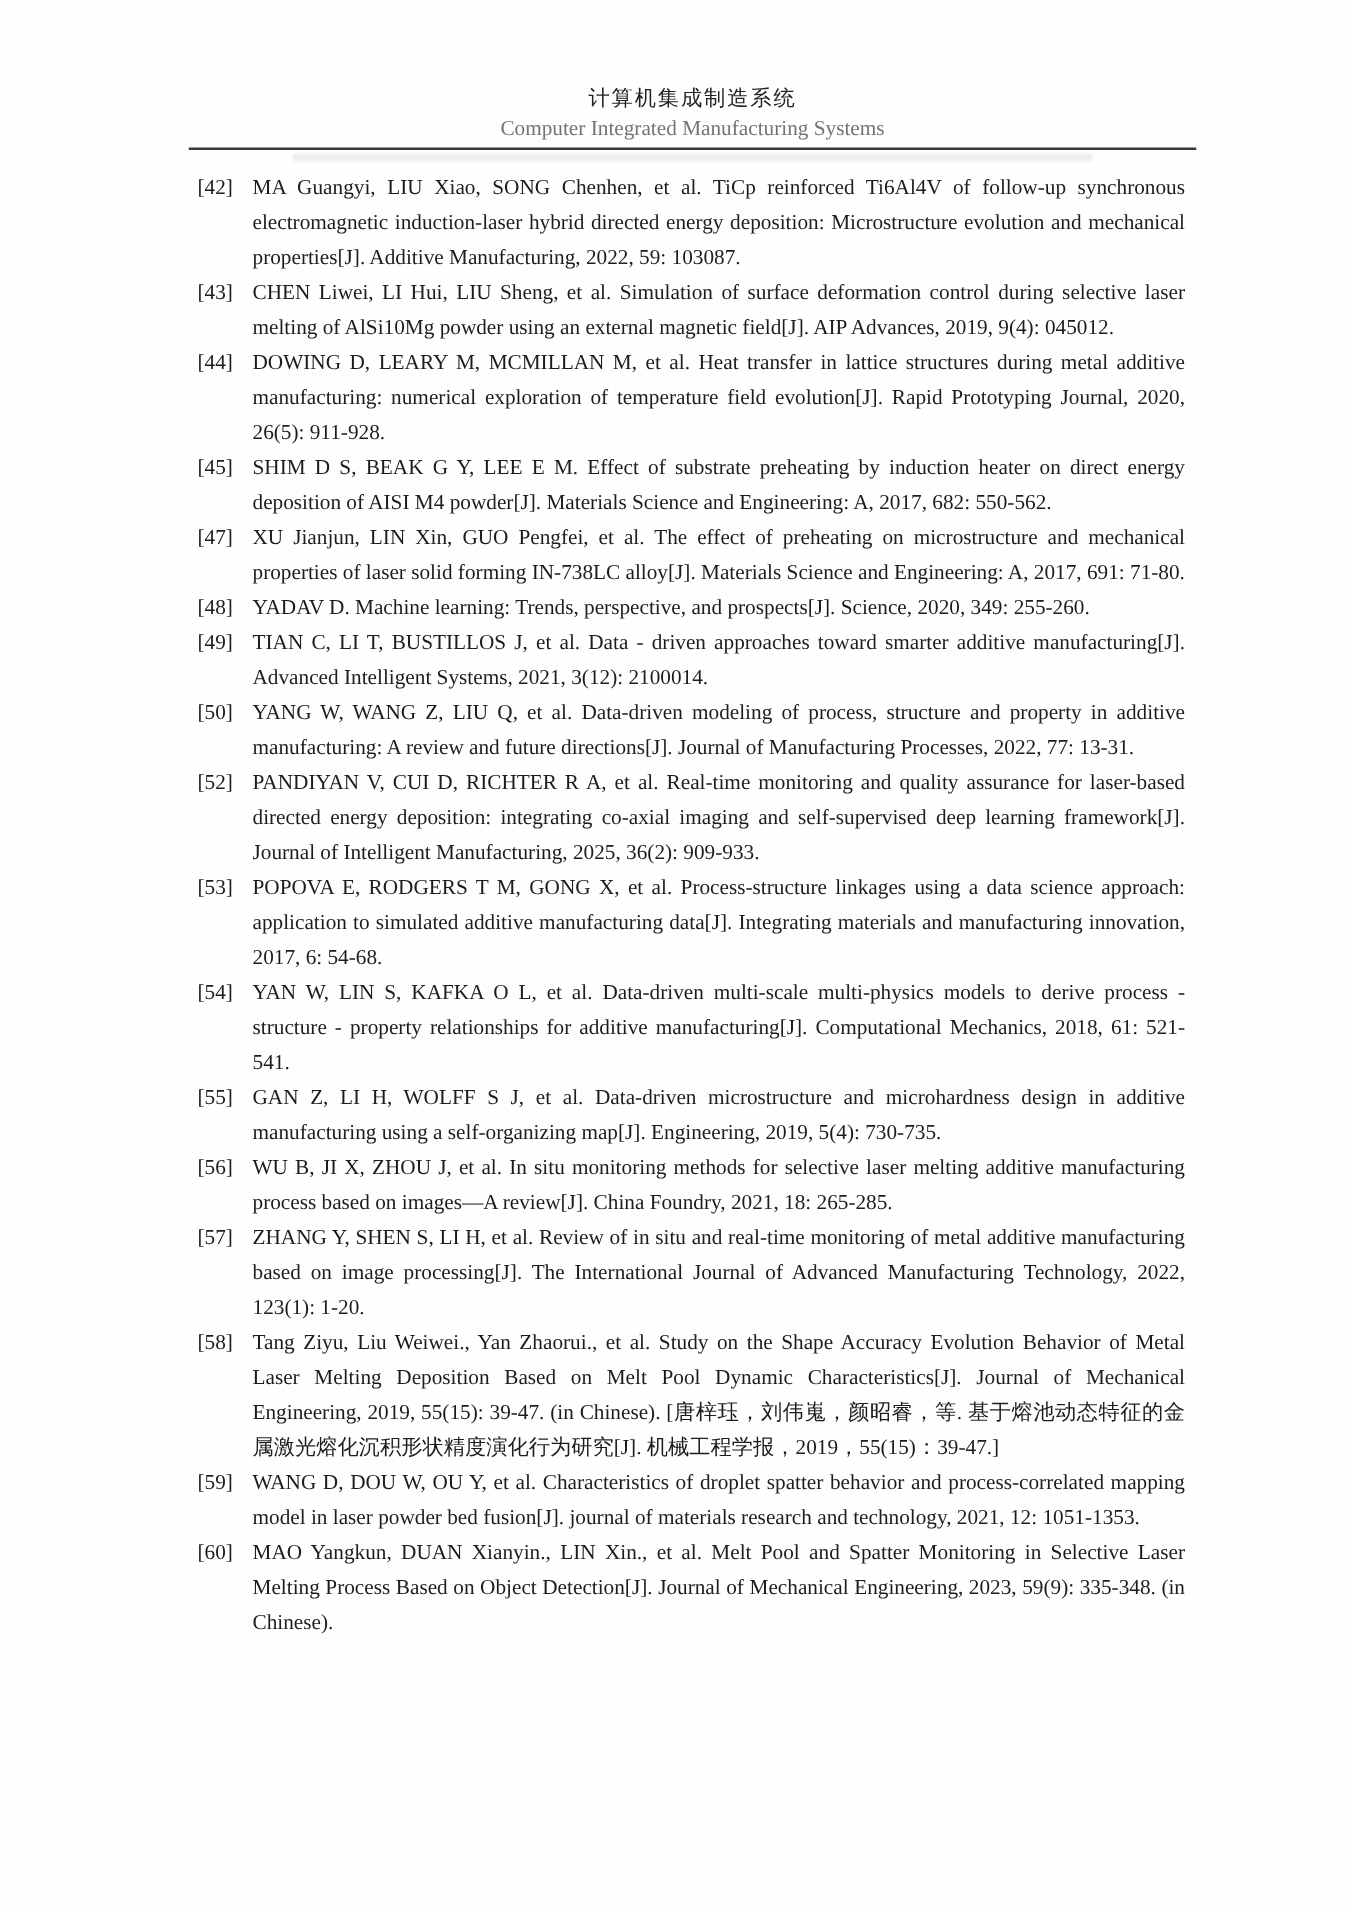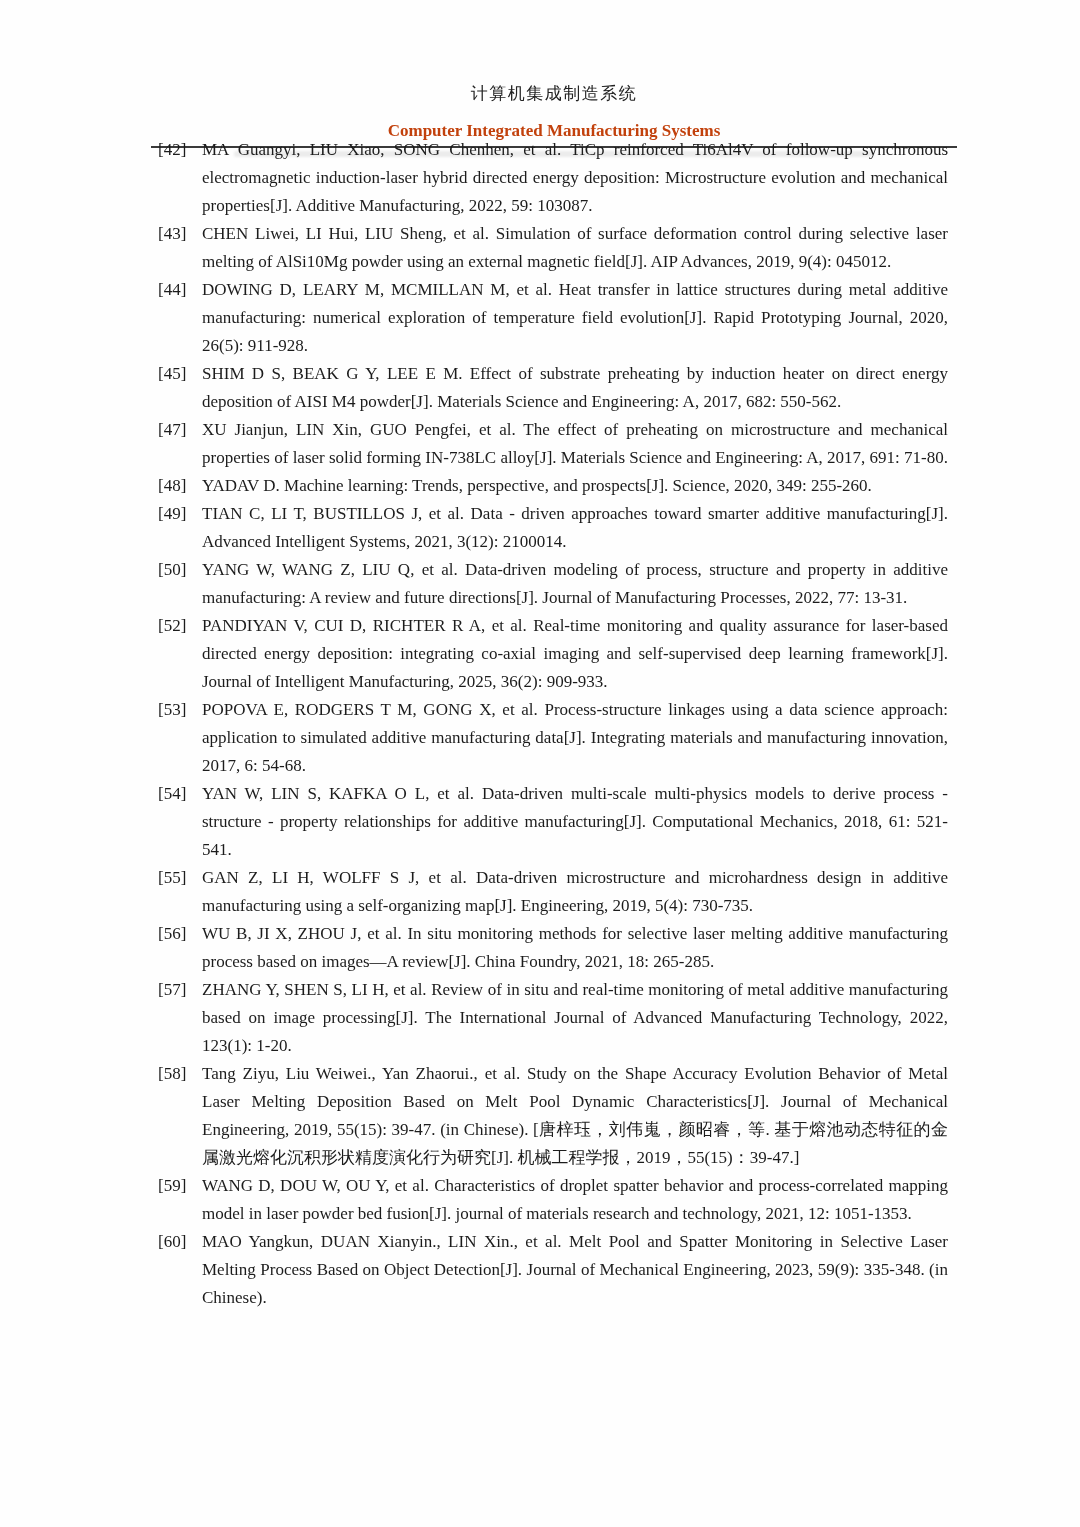--- a/index.html
+++ b/index.html
@@ -16,37 +16,36 @@
     overflow: hidden;
   }
   .page {
     position: absolute;
     inset: 0;
     background: #fefefe;
   }
   
   .page-header {
     position: absolute;
-    top: 83px;
+    top: 68px;
     left: 151px;
     width: 806px;
     text-align: center;
   }
   .journal-title-zh {
     font-size: 17px;
     letter-spacing: 1.5px;
     color: #222;
     line-height: 22px;
   }
   .journal-title-en {
     font-size: 17px;
-    color: #c2410c;
+    color: #737373;
     line-height: 24px;
-    margin-top: 14px;
-    font-weight: bold;
+    margin-top: 1px;
   }
   .header-rule {
     margin-top: 3px;
     border-top: 2.4px solid #3a3a3a;
     height: 0;
   }
   .scan-artifact {
     margin: 3px auto 0;
     width: 640px;
     height: 6px;

